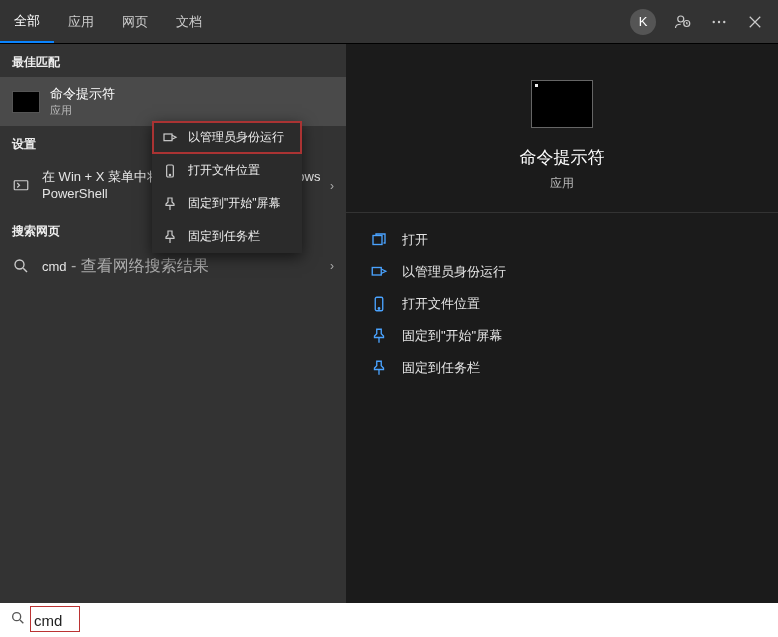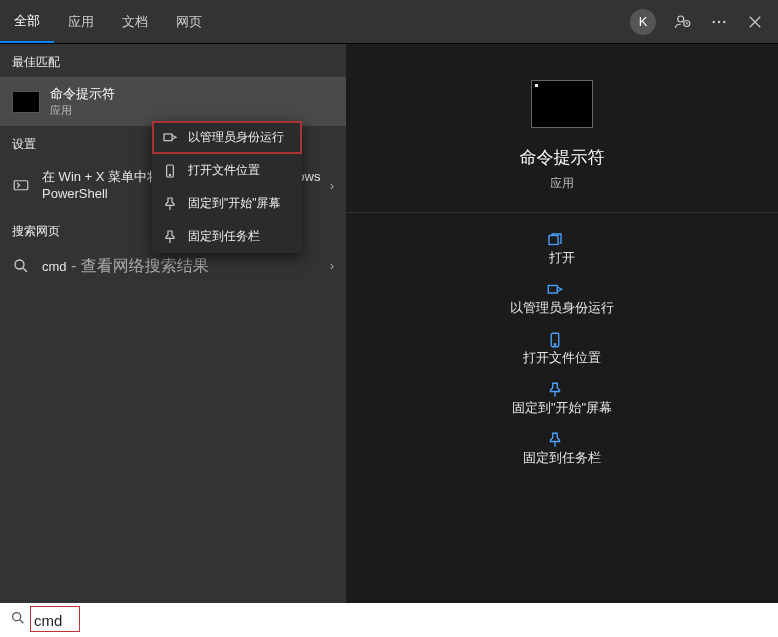--- a/index.html
+++ b/index.html
@@ -15,21 +15,21 @@
   .header-actions { display: flex; align-items: center; gap: 18px; padding-right: 14px; }
   .avatar { width: 26px; height: 26px; border-radius: 50%; background: #555; display: flex; align-items: center; justify-content: center; font-size: 13px; }
   .hicon { width: 18px; height: 18px; display: flex; align-items: center; justify-content: center; color: #ccc; cursor: pointer; }
 
   
   .main { display: flex; height: calc(100% - 44px - 34px); }
   .left { width: 346px; background: #333; display: flex; flex-direction: column; overflow: hidden; }
   .right { flex: 1; background: #1b1b1b; display: flex; flex-direction: column; }
 
   
-  .sect-hdr { padding: 10px 12px 6px; font-size: 12px; font-weight: 400; color: #eee; }
+  .sect-hdr { padding: 10px 12px 6px; font-size: 12px; font-weight: 700; color: #eee; }
 
   
   .best-row { display: flex; align-items: center; padding: 8px 12px; background: #4a4a4a; cursor: pointer; }
   .best-row .thumb { width: 28px; height: 22px; background: #000; border: 1px solid #555; margin-right: 10px; }
   .best-row .texts { display: flex; flex-direction: column; }
   .best-row .title { font-size: 13px; color: #fff; }
   .best-row .sub { font-size: 11px; color: #bbb; }
 
   
   .res-row { display: flex; align-items: center; padding: 10px 12px; cursor: pointer; }
@@ -44,21 +44,21 @@
   .ctxmenu .cicon { width: 16px; height: 16px; margin-right: 10px; display:flex;align-items:center;justify-content:center;color:#ccc; }
   .ctxmenu .ctx-item.hl-box { outline: 2px solid #a33; outline-offset: -2px; }
 
   
   .preview-top { display: flex; flex-direction: column; align-items: center; padding: 36px 20px 20px; border-bottom: 1px solid #333; }
   .preview-thumb { width: 62px; height: 48px; background: #000; border: 1px solid #666; margin-bottom: 18px; position: relative; }
   .preview-thumb::before { content: ""; position: absolute; top: 3px; left: 3px; width: 3px; height: 3px; background: #eee; }
   .preview-title { font-size: 17px; color: #fff; margin-bottom: 6px; }
   .preview-sub { font-size: 12px; color: #bbb; }
   .actions { padding: 18px 24px; display: flex; flex-direction: column; gap: 14px; }
-  .action { display: flex; align-items: center; font-size: 13px; color: #e5e5e5; cursor: pointer; flex-direction: column; }
+  .action { display: flex; align-items: center; font-size: 13px; color: #e5e5e5; cursor: pointer; }
   .action .aicon { width: 18px; height: 18px; margin-right: 14px; color: #4aa3ff; display:flex;align-items:center;justify-content:center; }
 
   
   .searchbar { position: absolute; left: 0; bottom: 0; width: 100%; height: 34px; background: #fff; display: flex; align-items: center; padding: 0 10px; }
   .searchbar .sicon { color: #555; margin-right: 8px; }
   .searchbar input { flex: 1; border: none; outline: none; font-size: 15px; color: #222; background: transparent; }
   .search-hl { position: absolute; left: 30px; top: 3px; width: 50px; height: 26px; border: 1px solid #b33; pointer-events: none; }
 
   svg { width: 100%; height: 100%; }
 </style>
@@ -67,24 +67,24 @@
 
 <div class="header">
   <div class="tabs">
     <div class="tab active">
         <span>全部</span>
       </div>
     <div class="tab">
         <span>应用</span>
       </div>
     <div class="tab">
+        <span>网页</span>
+      </div>
+    <div class="tab">
         <span>文档</span>
-      </div>
-    <div class="tab">
-        <span>网页</span>
       </div>
   </div>
   <div class="header-spacer"></div>
   <div class="header-actions">
     <div class="avatar">
         <span>K</span>
       </div>
     <div class="hicon">
       <svg viewBox="0 0 24 24" fill="none" stroke="currentColor" stroke-width="1.6">
           <circle cx="9" cy="8" r="4"></circle>

